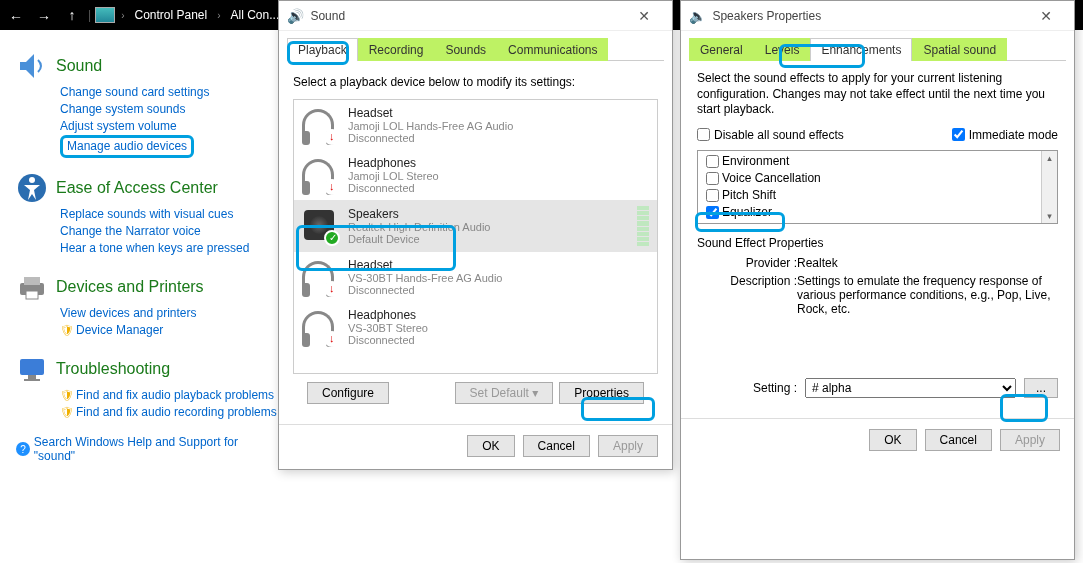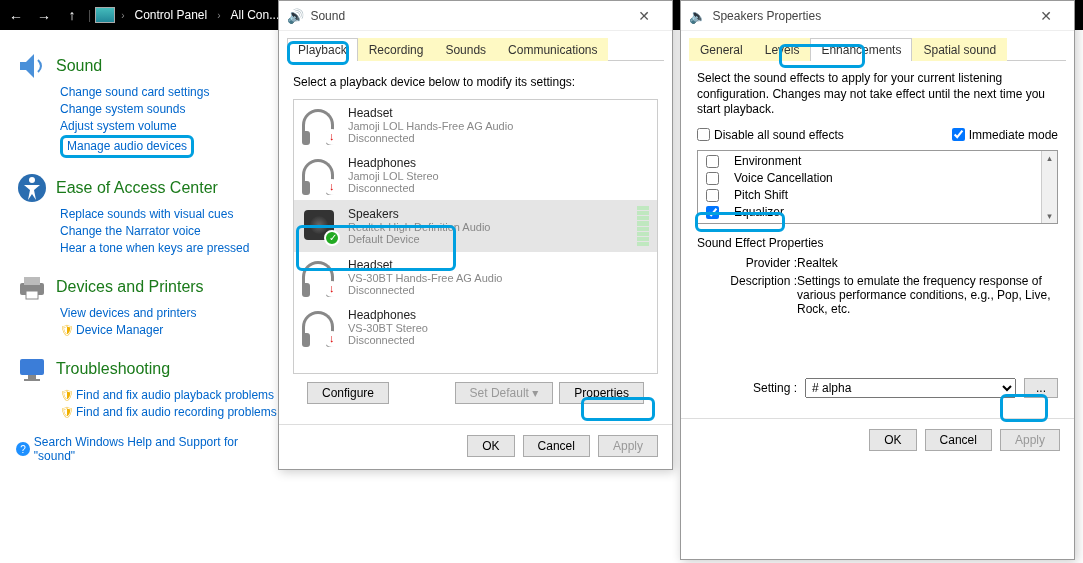--- a/index.html
+++ b/index.html
@@ -28,21 +28,21 @@
 .hl-blue { border: 3px solid #00a0e0; border-radius: 6px; padding: 0 4px; display: inline-block; }
 
 
 .dlg { position: absolute; background: #fff; border: 1px solid #999; box-shadow: 2px 2px 10px rgba(0,0,0,.2); }
 .dlg-sound { left: 278px; top: 0; width: 395px; height: 470px; }
 .dlg-titlebar { height: 30px; display: flex; align-items: center; padding: 0 8px; border-bottom: 1px solid #eee; }
 .dlg-titlebar .ticon { font-size: 14px; margin-right: 6px; color: #555; }
 .dlg-titlebar .ttext { flex: 1; font-size: 12px; color: #444; }
 .dlg-titlebar .tclose { width: 40px; text-align: center; color: #555; font-size: 14px; }
 .tabbar { display: flex; margin: 6px 8px 0 8px; border-bottom: 1px solid #ccc; }
-.tab { padding: 4px 10px; font-size: 12px; border: 1px solid transparent; border-bottom: none; position: relative; top: 1px; background: #fef9c3; color: #333; }
+.tab { padding: 4px 10px; font-size: 12px; border: 1px solid transparent; border-bottom: none; position: relative; top: 1px; background: #bef264; color: #333; }
 .tab.active { border-color: #ccc; background: #fff; }
 .dlg-body { padding: 10px 14px; }
 .instr { font-size: 12px; margin: 4px 0 10px 0; }
 
 .dev-list { border: 1px solid #ccc; height: 275px; overflow: hidden; }
 .dev { display: flex; align-items: center; padding: 6px 8px; gap: 10px; position: relative; }
 .dev.sel { background: #e5e5e5; }
 .dev-ic { width: 36px; height: 36px; position: relative; }
 .dev-ic .hp { width: 32px; height: 28px; border: 3px solid #888; border-bottom: none; border-radius: 16px 16px 0 0; position: absolute; top: 2px; left: 0; }
 .dev-ic .hp::before, .dev-ic .hp::after { content: ""; position: absolute; width: 8px; height: 14px; background: #888; border-radius: 3px; bottom: -8px; }
@@ -68,21 +68,21 @@
 
 
 .dlg-props { left: 680px; top: 0; width: 395px; height: 560px; }
 .props-body { padding: 10px 16px; font-size: 12px; }
 .props-desc { margin-bottom: 10px; line-height: 1.3; }
 .chk-row { display: flex; justify-content: space-between; margin: 6px 0 8px 0; }
 .chk { display: flex; align-items: center; gap: 4px; }
 .chk input { margin: 0; }
 .fx-list { border: 1px solid #999; height: 74px; position: relative; display: flex; }
 .fx-items { flex: 1; padding: 2px 4px; }
-.fx-items label { display: flex; align-items: center; gap: 12px; font-size: 12px; height: 17px; }
+.fx-items label { display: flex; align-items: center; gap: 0; font-size: 12px; height: 17px; }
 .fx-scroll { width: 16px; background: #f0f0f0; border-left: 1px solid #ccc; display: flex; flex-direction: column; justify-content: space-between; align-items: center; font-size: 9px; color: #666; }
 .fx-scroll span { height: 14px; display: flex; align-items: center; }
 .sect-title { margin: 12px 0 6px 0; }
 .prop-row { display: flex; margin: 4px 0; }
 .prop-lbl { width: 100px; text-align: right; }
 .prop-val { flex: 1; }
 .setting-row { display: flex; align-items: center; gap: 8px; margin-top: 62px; }
 .setting-row .prop-lbl { width: 100px; }
 .setting-row select { flex: 1; font-size: 12px; padding: 1px 2px; }
 .setting-row .ellips { width: 34px; padding: 2px 0; }

